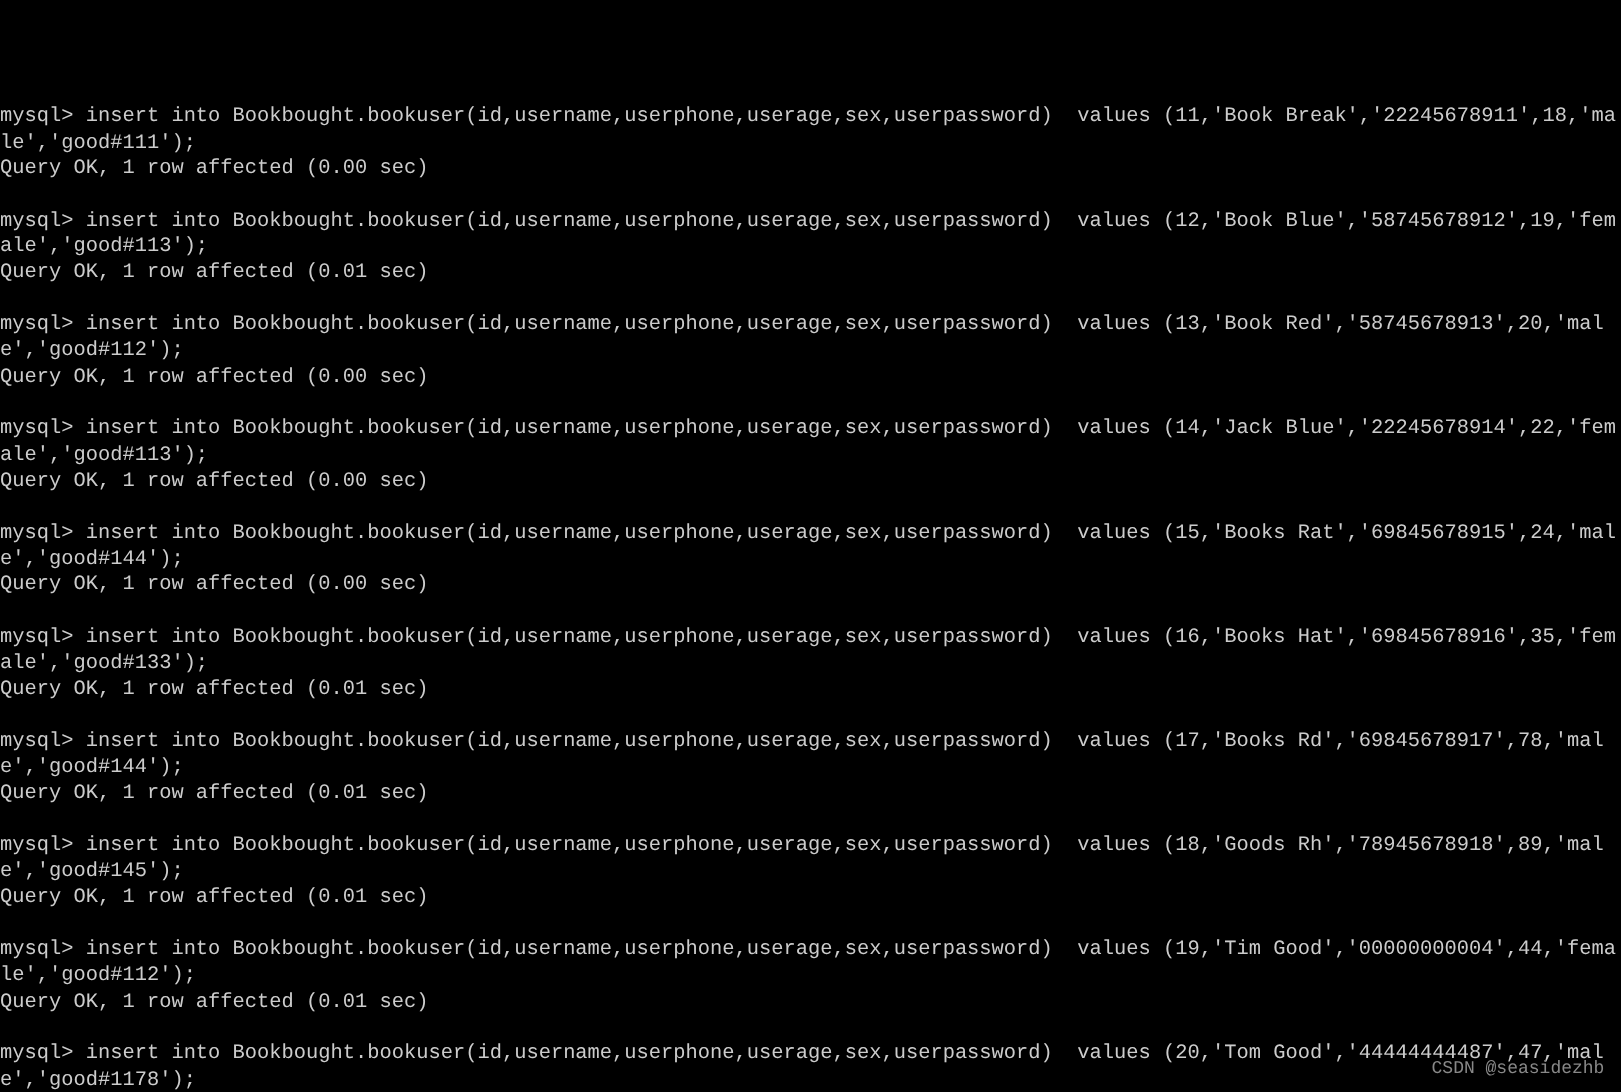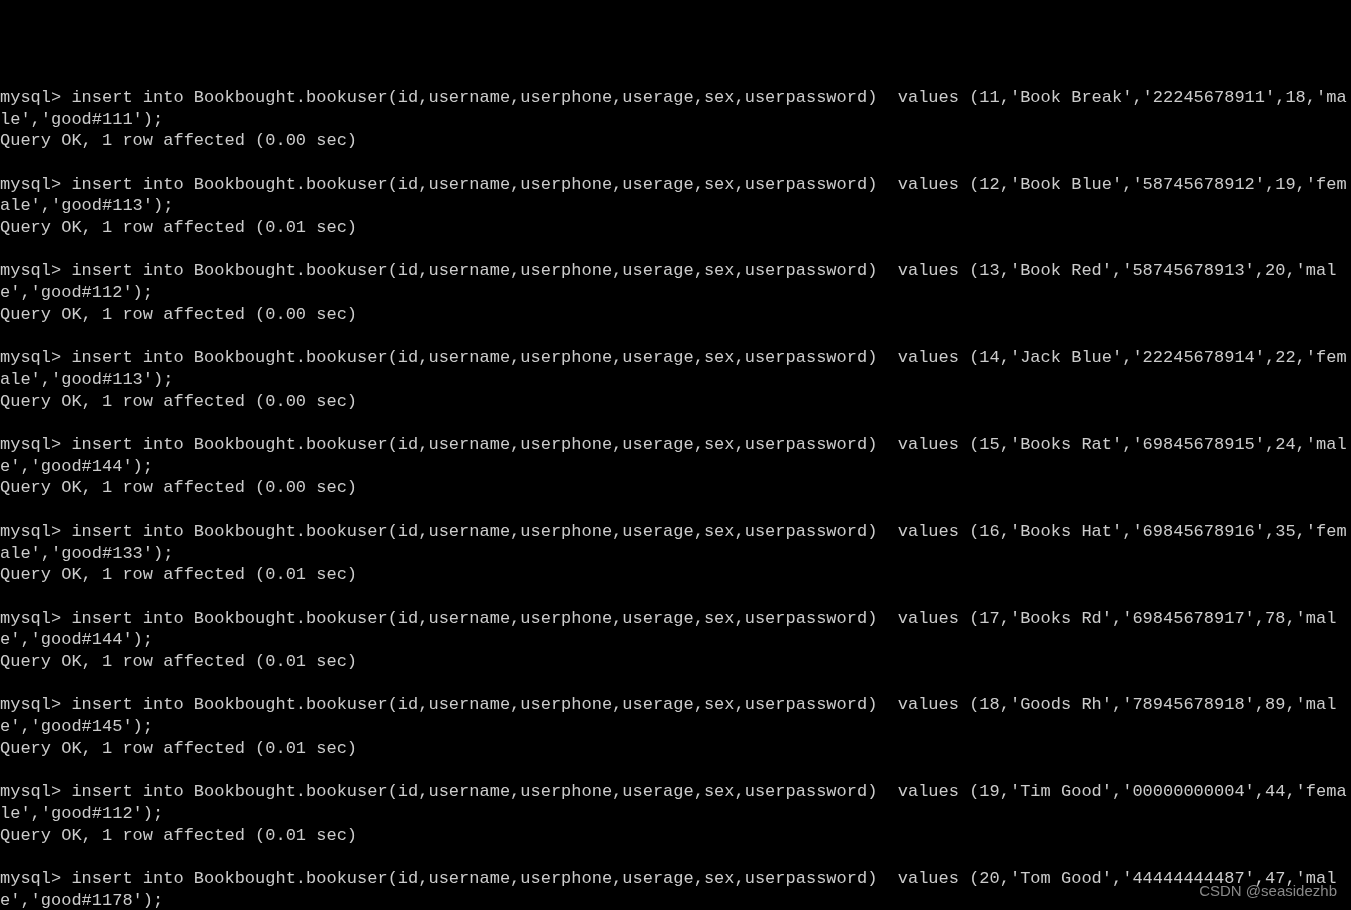--- a/index.html
+++ b/index.html
@@ -30,21 +30,21 @@
     }
     .line {
       display: block;
     }
     .watermark {
       position: absolute;
       bottom: 8px;
       right: 14px;
       color: #888888;
       font-size: 15px;
-      font-family: Liberation Sans, sans-serif;
+      font-family: Liberation Mono, monospace;
     }
   </style>
 </head>
 <body>
 
 
 
 <div class="terminal" id="terminal"><div class="block"><span class="line">mysql&gt; insert into Bookbought.bookuser(id,username,userphone,userage,sex,userpassword)  values (11,'Book Break','22245678911',18,'male','good#111');</span><span class="line">Query OK, 1 row affected (0.00 sec)</span></div><div class="block"><span class="line">mysql&gt; insert into Bookbought.bookuser(id,username,userphone,userage,sex,userpassword)  values (12,'Book Blue','58745678912',19,'female','good#113');</span><span class="line">Query OK, 1 row affected (0.01 sec)</span></div><div class="block"><span class="line">mysql&gt; insert into Bookbought.bookuser(id,username,userphone,userage,sex,userpassword)  values (13,'Book Red','58745678913',20,'male','good#112');</span><span class="line">Query OK, 1 row affected (0.00 sec)</span></div><div class="block"><span class="line">mysql&gt; insert into Bookbought.bookuser(id,username,userphone,userage,sex,userpassword)  values (14,'Jack Blue','22245678914',22,'female','good#113');</span><span class="line">Query OK, 1 row affected (0.00 sec)</span></div><div class="block"><span class="line">mysql&gt; insert into Bookbought.bookuser(id,username,userphone,userage,sex,userpassword)  values (15,'Books Rat','69845678915',24,'male','good#144');</span><span class="line">Query OK, 1 row affected (0.00 sec)</span></div><div class="block"><span class="line">mysql&gt; insert into Bookbought.bookuser(id,username,userphone,userage,sex,userpassword)  values (16,'Books Hat','69845678916',35,'female','good#133');</span><span class="line">Query OK, 1 row affected (0.01 sec)</span></div><div class="block"><span class="line">mysql&gt; insert into Bookbought.bookuser(id,username,userphone,userage,sex,userpassword)  values (17,'Books Rd','69845678917',78,'male','good#144');</span><span class="line">Query OK, 1 row affected (0.01 sec)</span></div><div class="block"><span class="line">mysql&gt; insert into Bookbought.bookuser(id,username,userphone,userage,sex,userpassword)  values (18,'Goods Rh','78945678918',89,'male','good#145');</span><span class="line">Query OK, 1 row affected (0.01 sec)</span></div><div class="block"><span class="line">mysql&gt; insert into Bookbought.bookuser(id,username,userphone,userage,sex,userpassword)  values (19,'Tim Good','00000000004',44,'female','good#112');</span><span class="line">Query OK, 1 row affected (0.01 sec)</span></div><div class="block"><span class="line">mysql&gt; insert into Bookbought.bookuser(id,username,userphone,userage,sex,userpassword)  values (20,'Tom Good','44444444487',47,'male','good#1178');</span></div></div>
 
 <div class="watermark">CSDN @seasidezhb</div>

